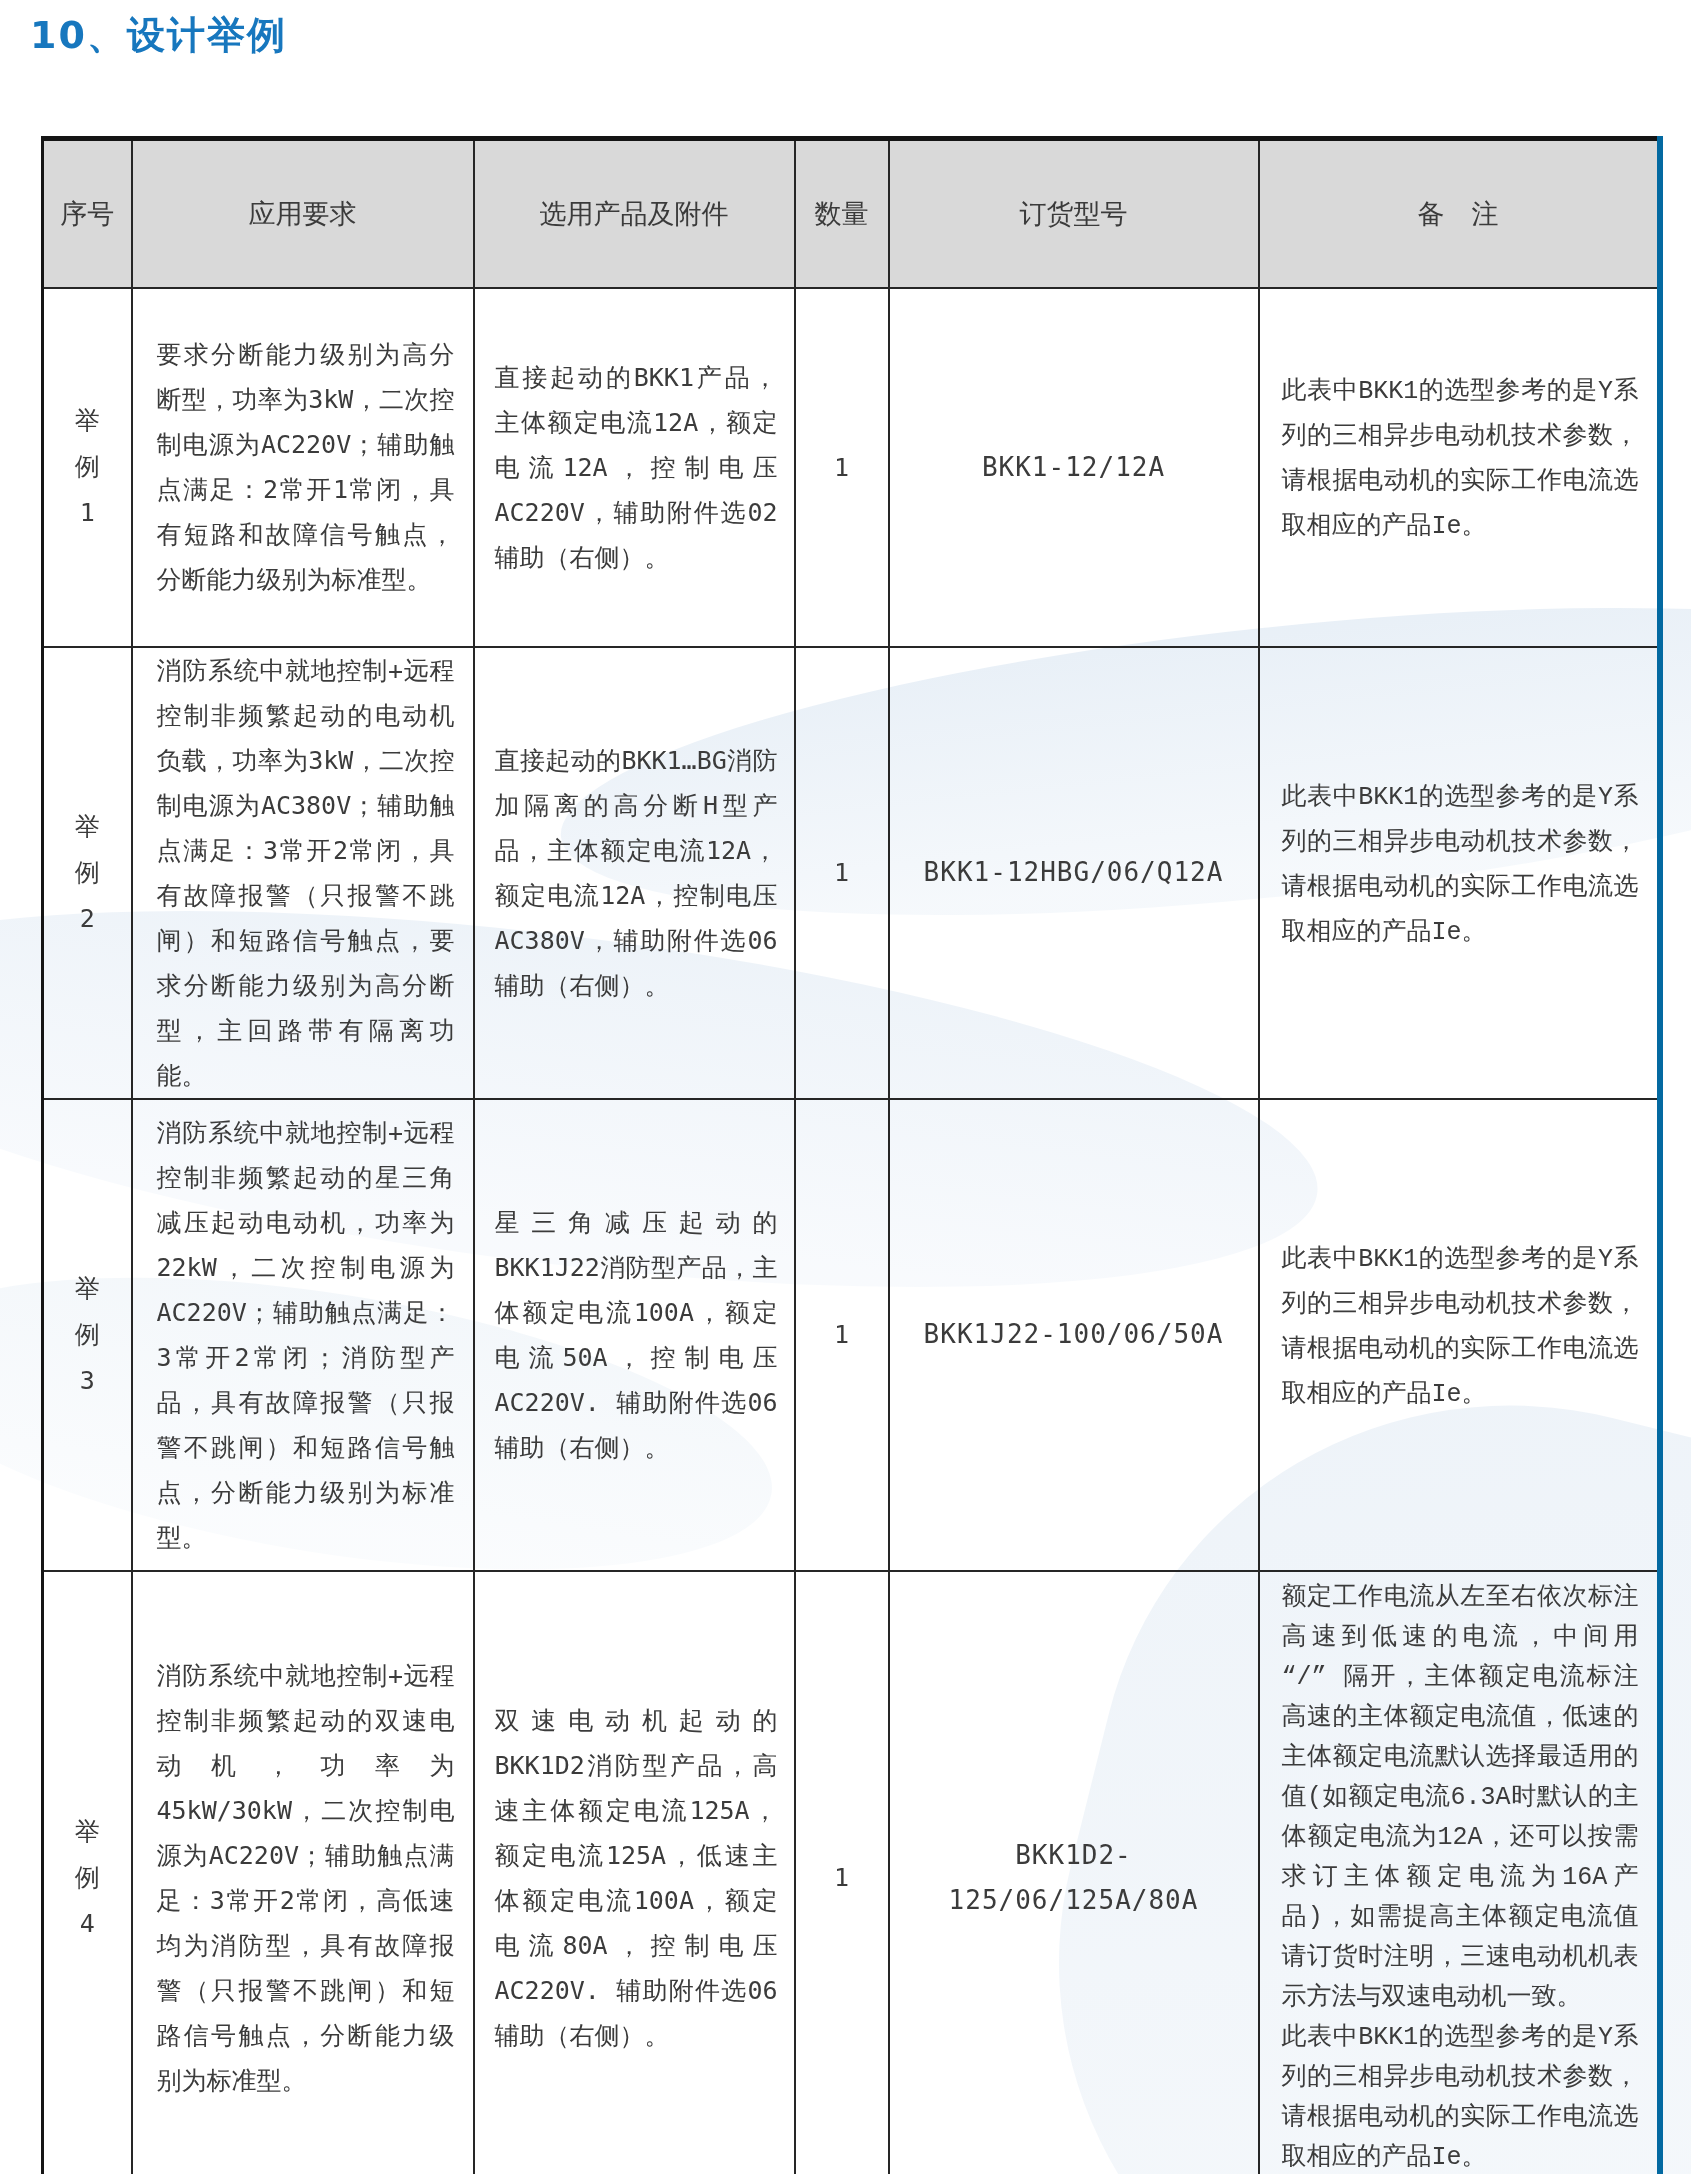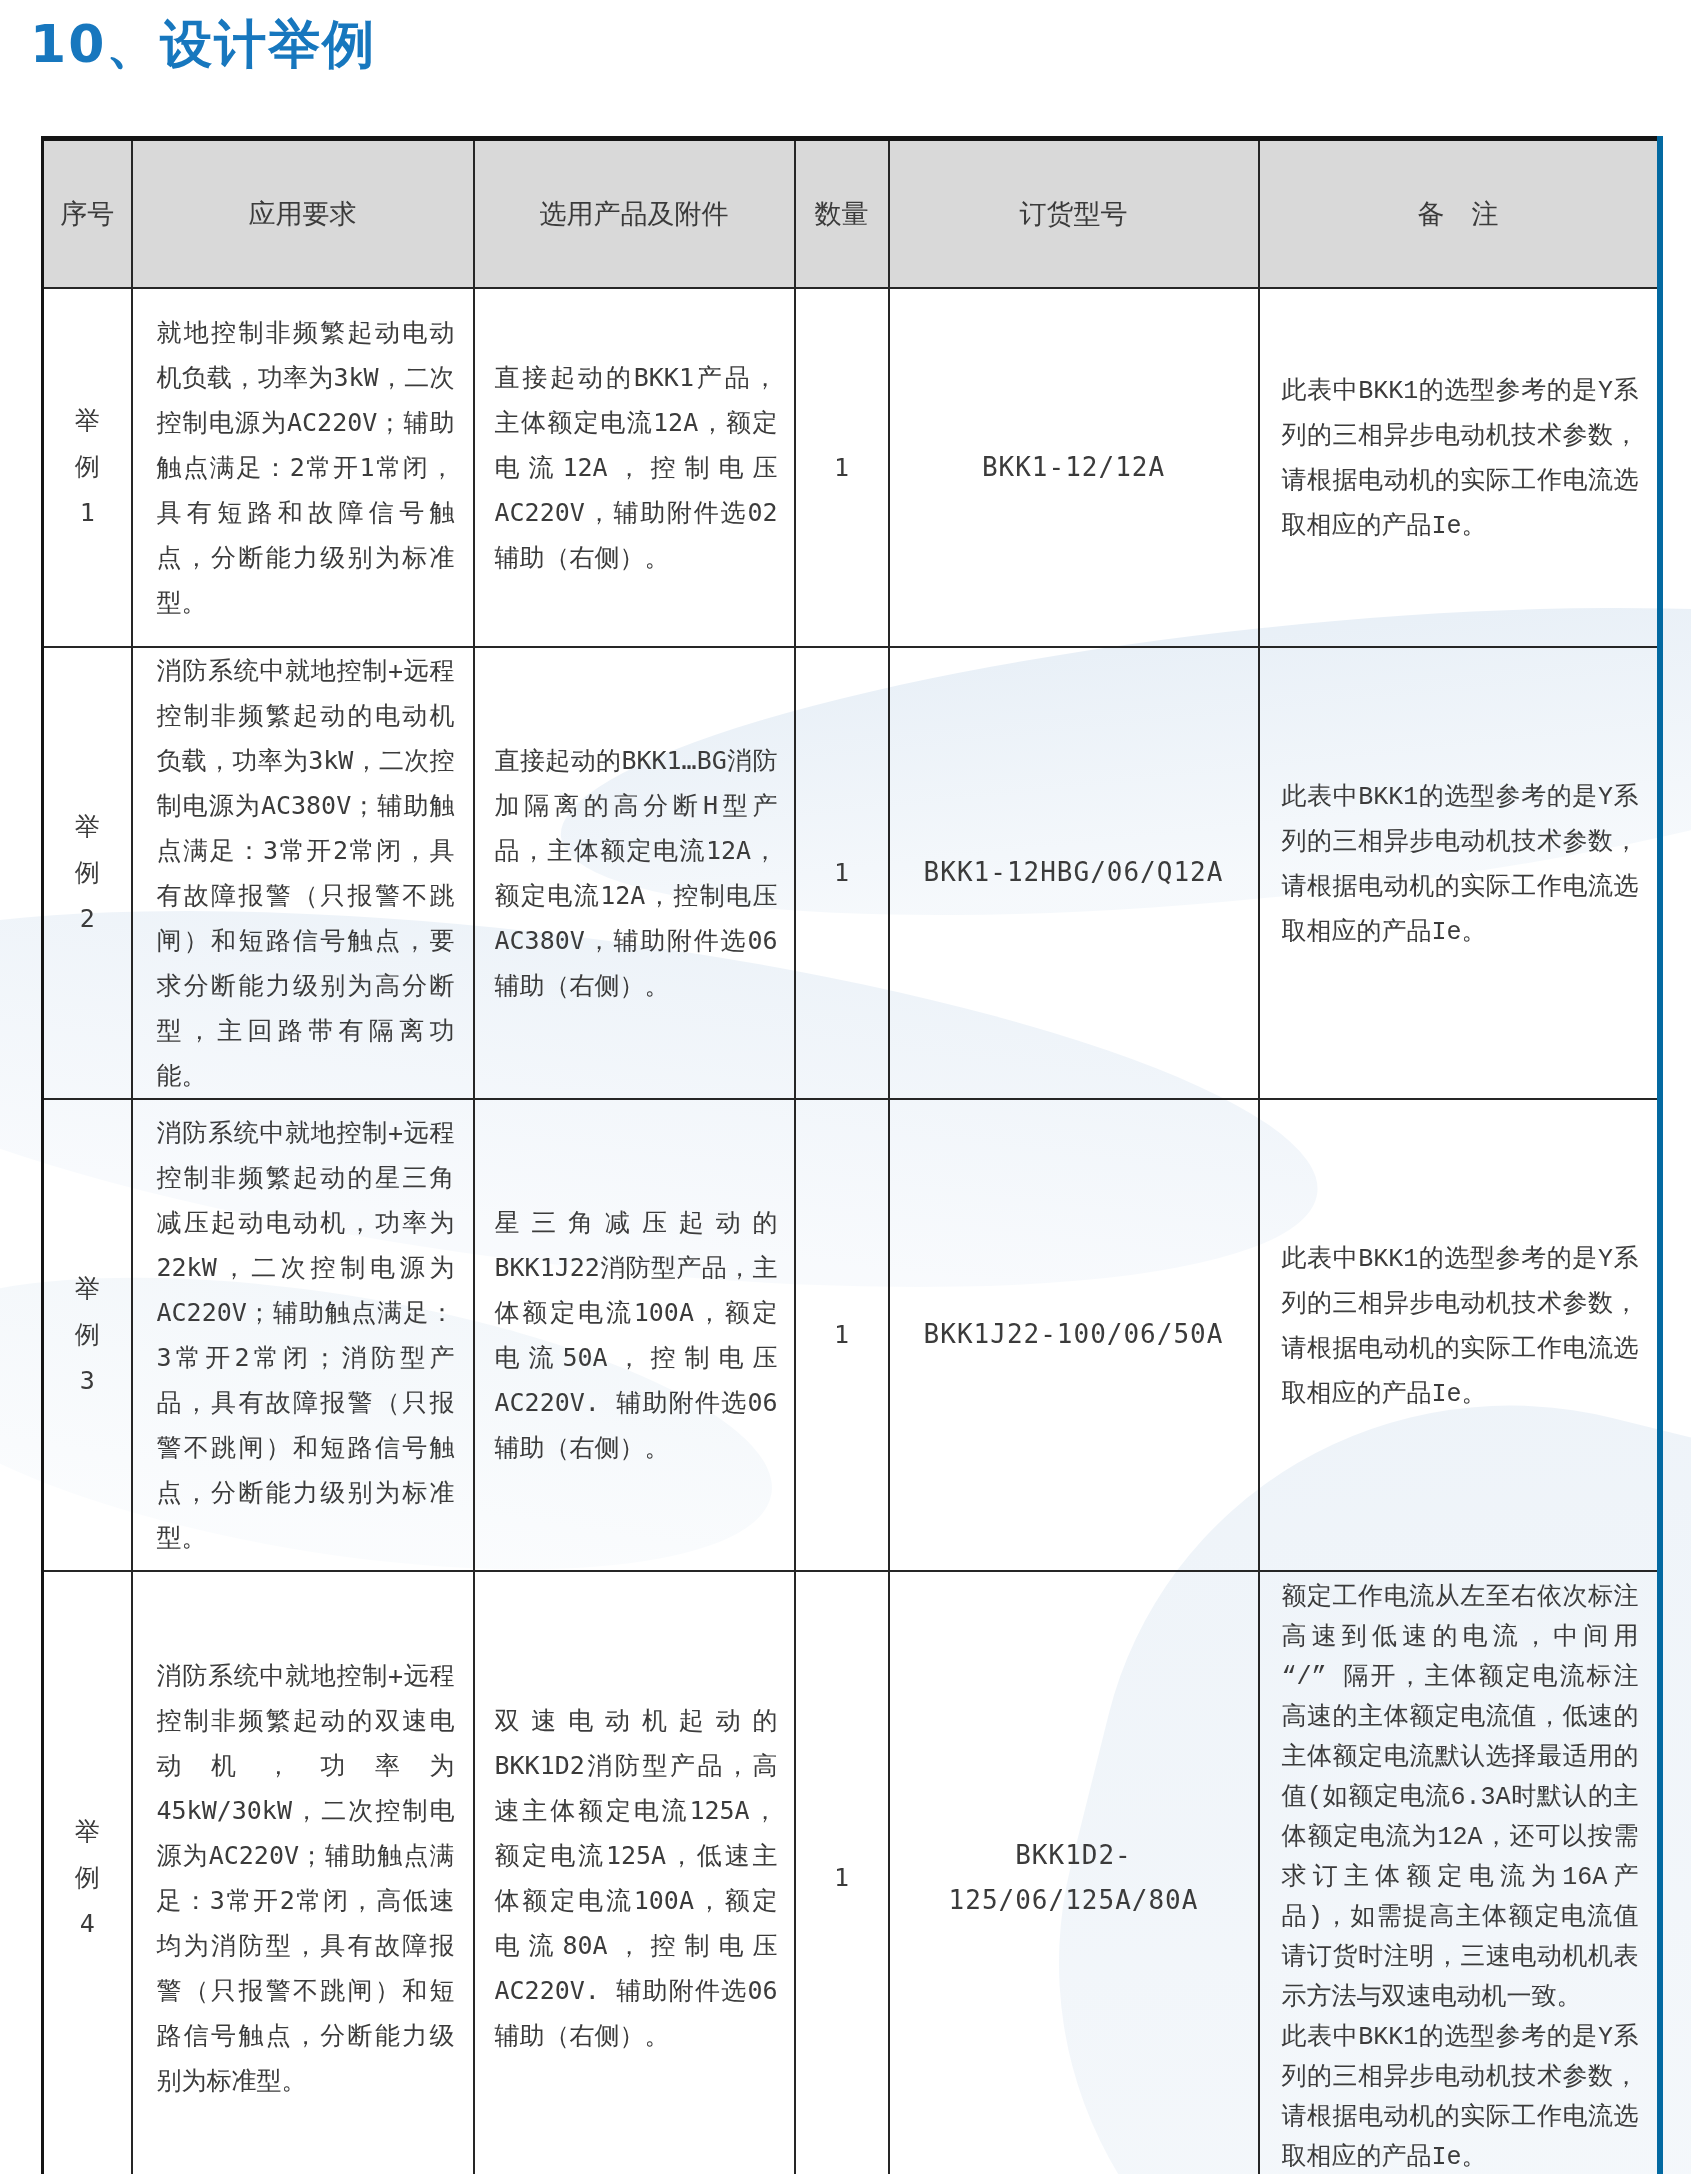--- a/index.html
+++ b/index.html
@@ -22,21 +22,21 @@
   .s3{left:1075px;top:1423px;width:995px;height:975px;border-radius:42%;
       background:linear-gradient(160deg,#e9f0f7 0%,#f2f6fa 80%);
       transform:rotate(14deg);opacity:.8;}
   .s4{left:-119px;top:1294px;width:896px;height:259px;
       background:linear-gradient(180deg,#eaf1f7 0%,#f6f9fc 90%);
       transform:rotate(9deg);opacity:.55;}
 
   .title{
     position:absolute;left:30px;top:10px;z-index:2;
     font-family:"DejaVu Sans","Liberation Sans",sans-serif;
-    font-size:52px;font-weight:bold;color:#1777be;
+    font-size:38px;font-weight:bold;color:#1777be;
     letter-spacing:2px;margin:0;
   }
 
   table.tbl{
     position:absolute;left:41px;top:136px;z-index:1;
     width:1617px;border-collapse:collapse;table-layout:fixed;
     background:transparent;
   }
   .tbl th,.tbl td{
     border:2px solid #262626;
@@ -98,21 +98,21 @@
       <th>数量</th>
       <th>订货型号</th>
       <th>备　注</th>
     </tr>
   </thead>
   <tbody>
     <tr class="r1">
       <td class="no">举
 例
 1</td>
-      <td class="req">就地控制非频繁起动电动机负载，功率为3kW，二次控制电源为AC220V；辅助触点满足：2常开1常闭，具有短路和故障信号触点，分断能力级别为标准型。</td>
+      <td class="req">要求分断能力级别为高分断型，功率为3kW，二次控制电源为AC220V；辅助触点满足：2常开1常闭，具有短路和故障信号触点，分断能力级别为标准型。</td>
       <td class="prod">直接起动的BKK1产品，主体额定电流12A，额定电流12A，控制电压AC220V，辅助附件选02辅助（右侧）。</td>
       <td class="qty">1</td>
       <td class="model">BKK1-12/12A</td>
       <td class="remark">此表中BKK1的选型参考的是Y系列的三相异步电动机技术参数，请根据电动机的实际工作电流选取相应的产品Ie。</td>
     </tr>
     <tr class="r2">
       <td class="no">举
 例
 2</td>
       <td class="req">消防系统中就地控制+远程控制非频繁起动的电动机负载，功率为3kW，二次控制电源为AC380V；辅助触点满足：3常开2常闭，具有故障报警（只报警不跳闸）和短路信号触点，要求分断能力级别为高分断型，主回路带有隔离功能。</td>

